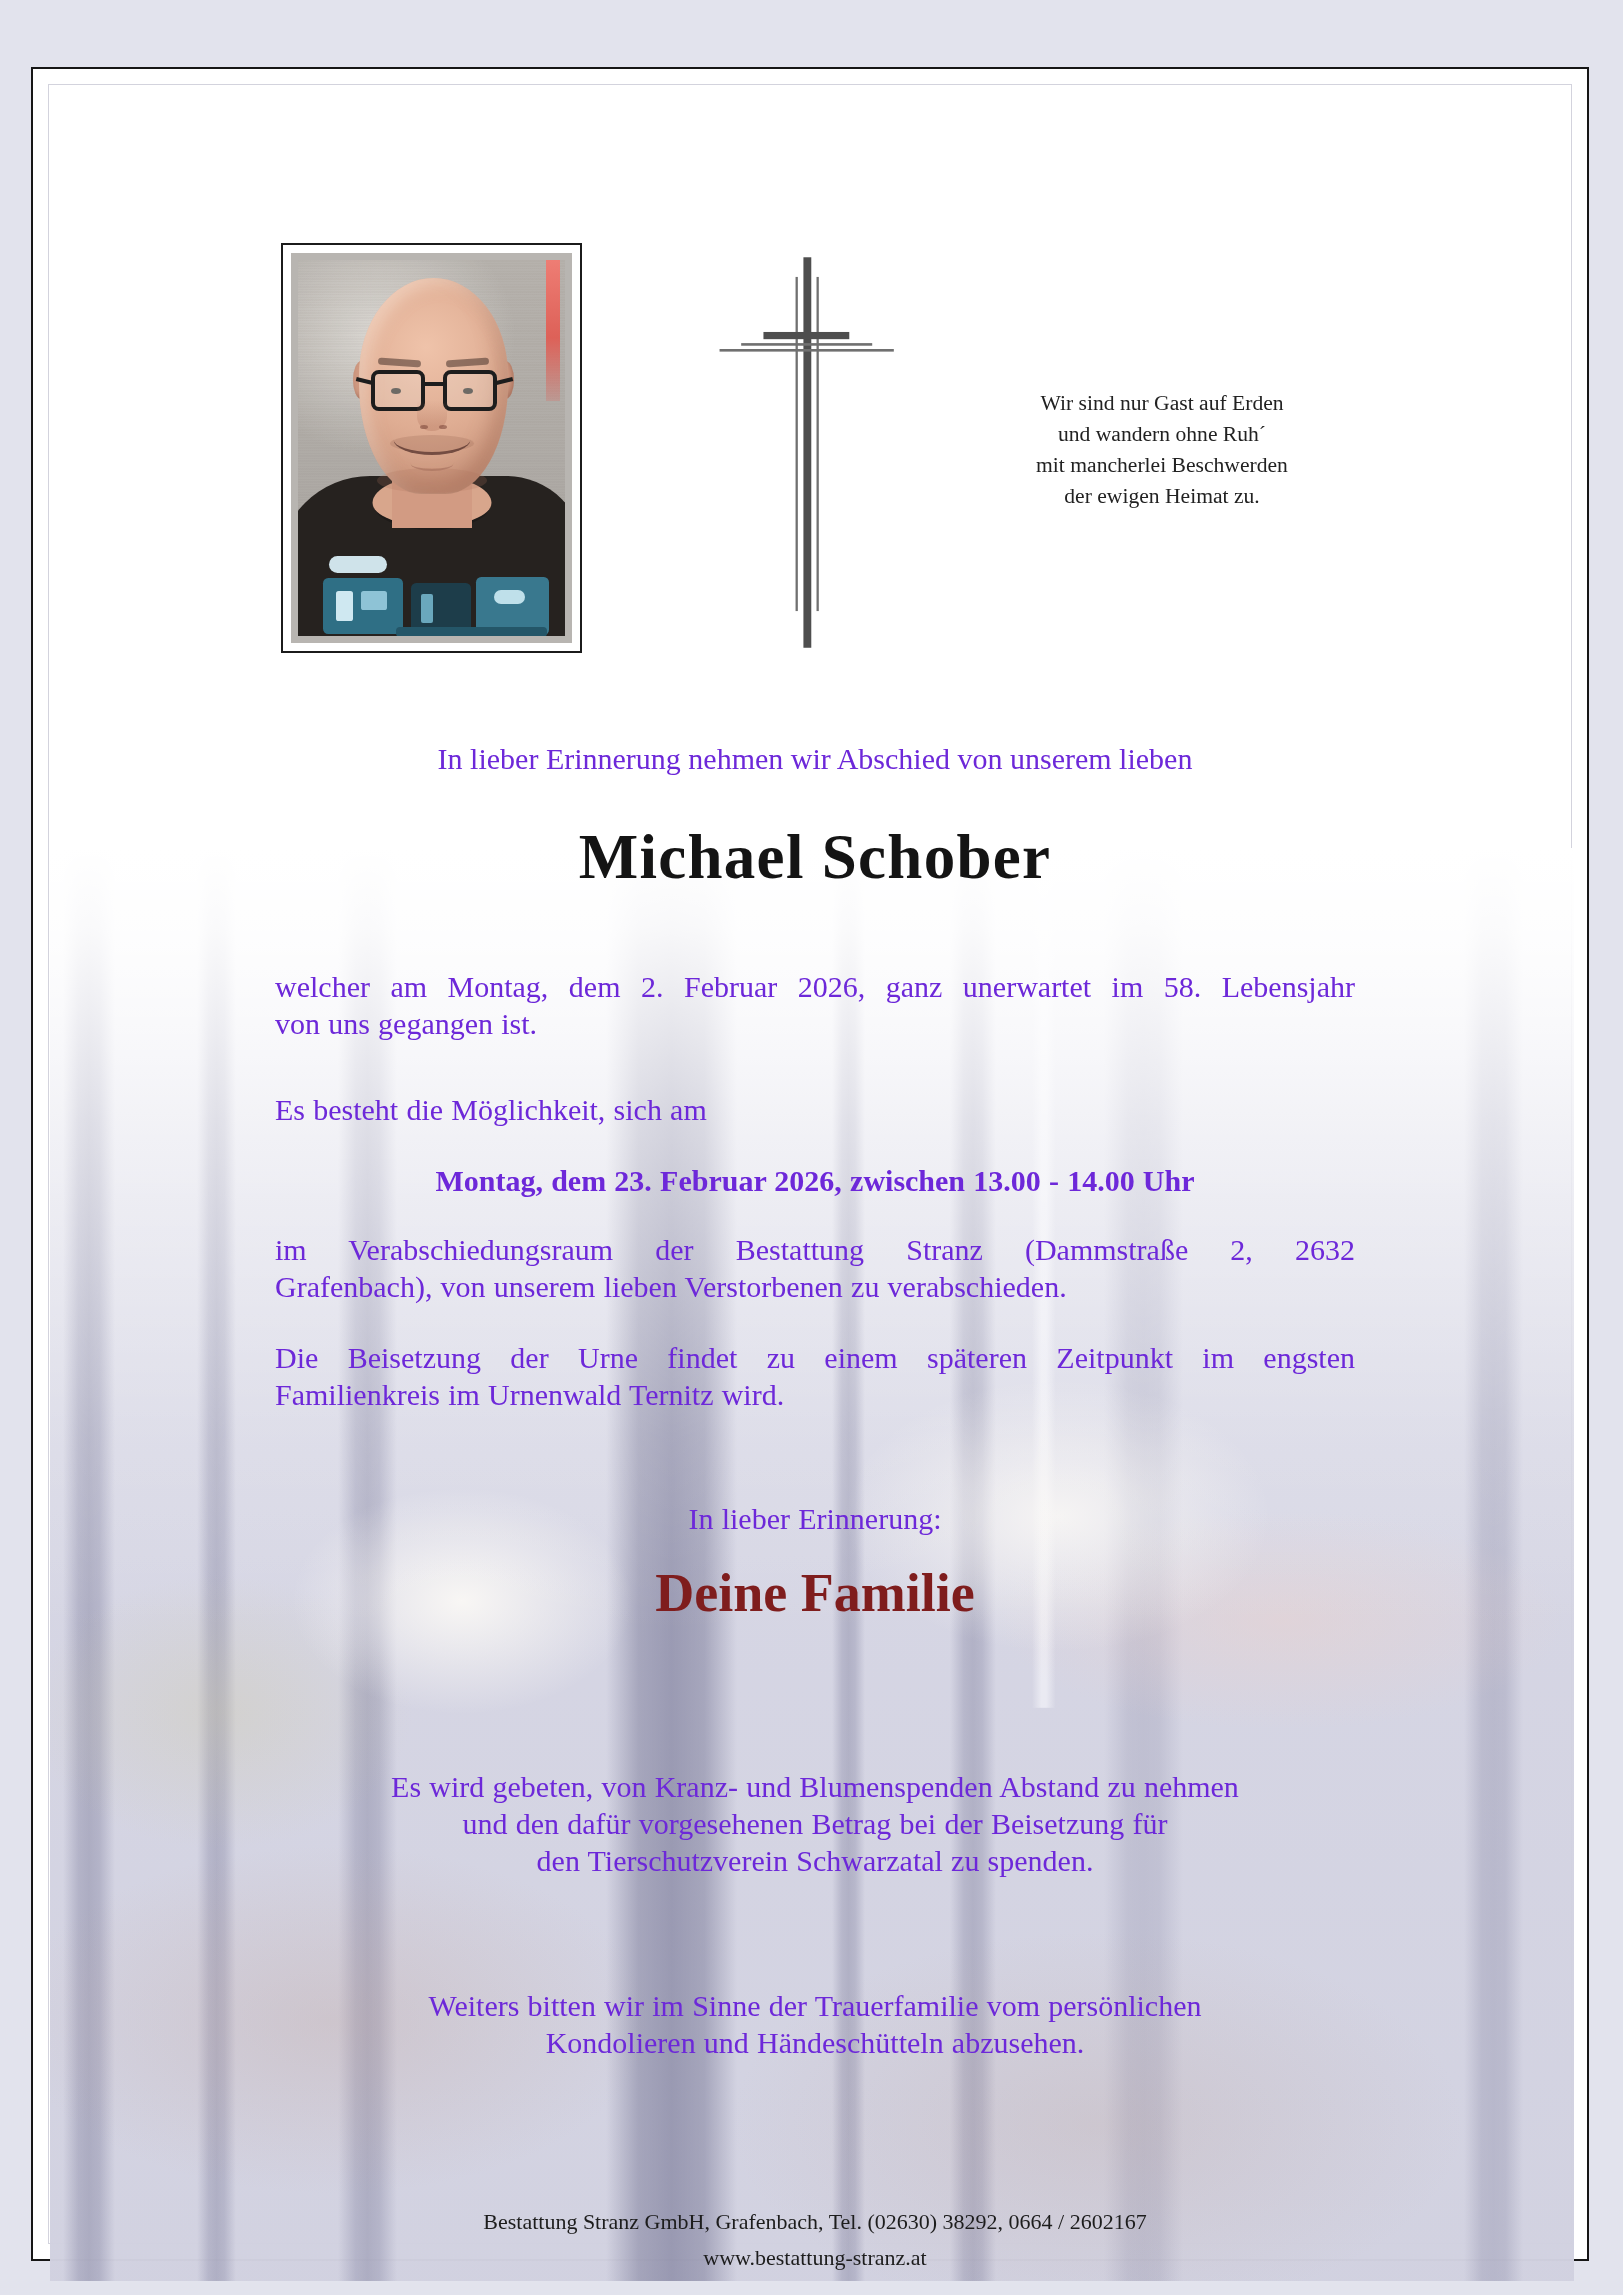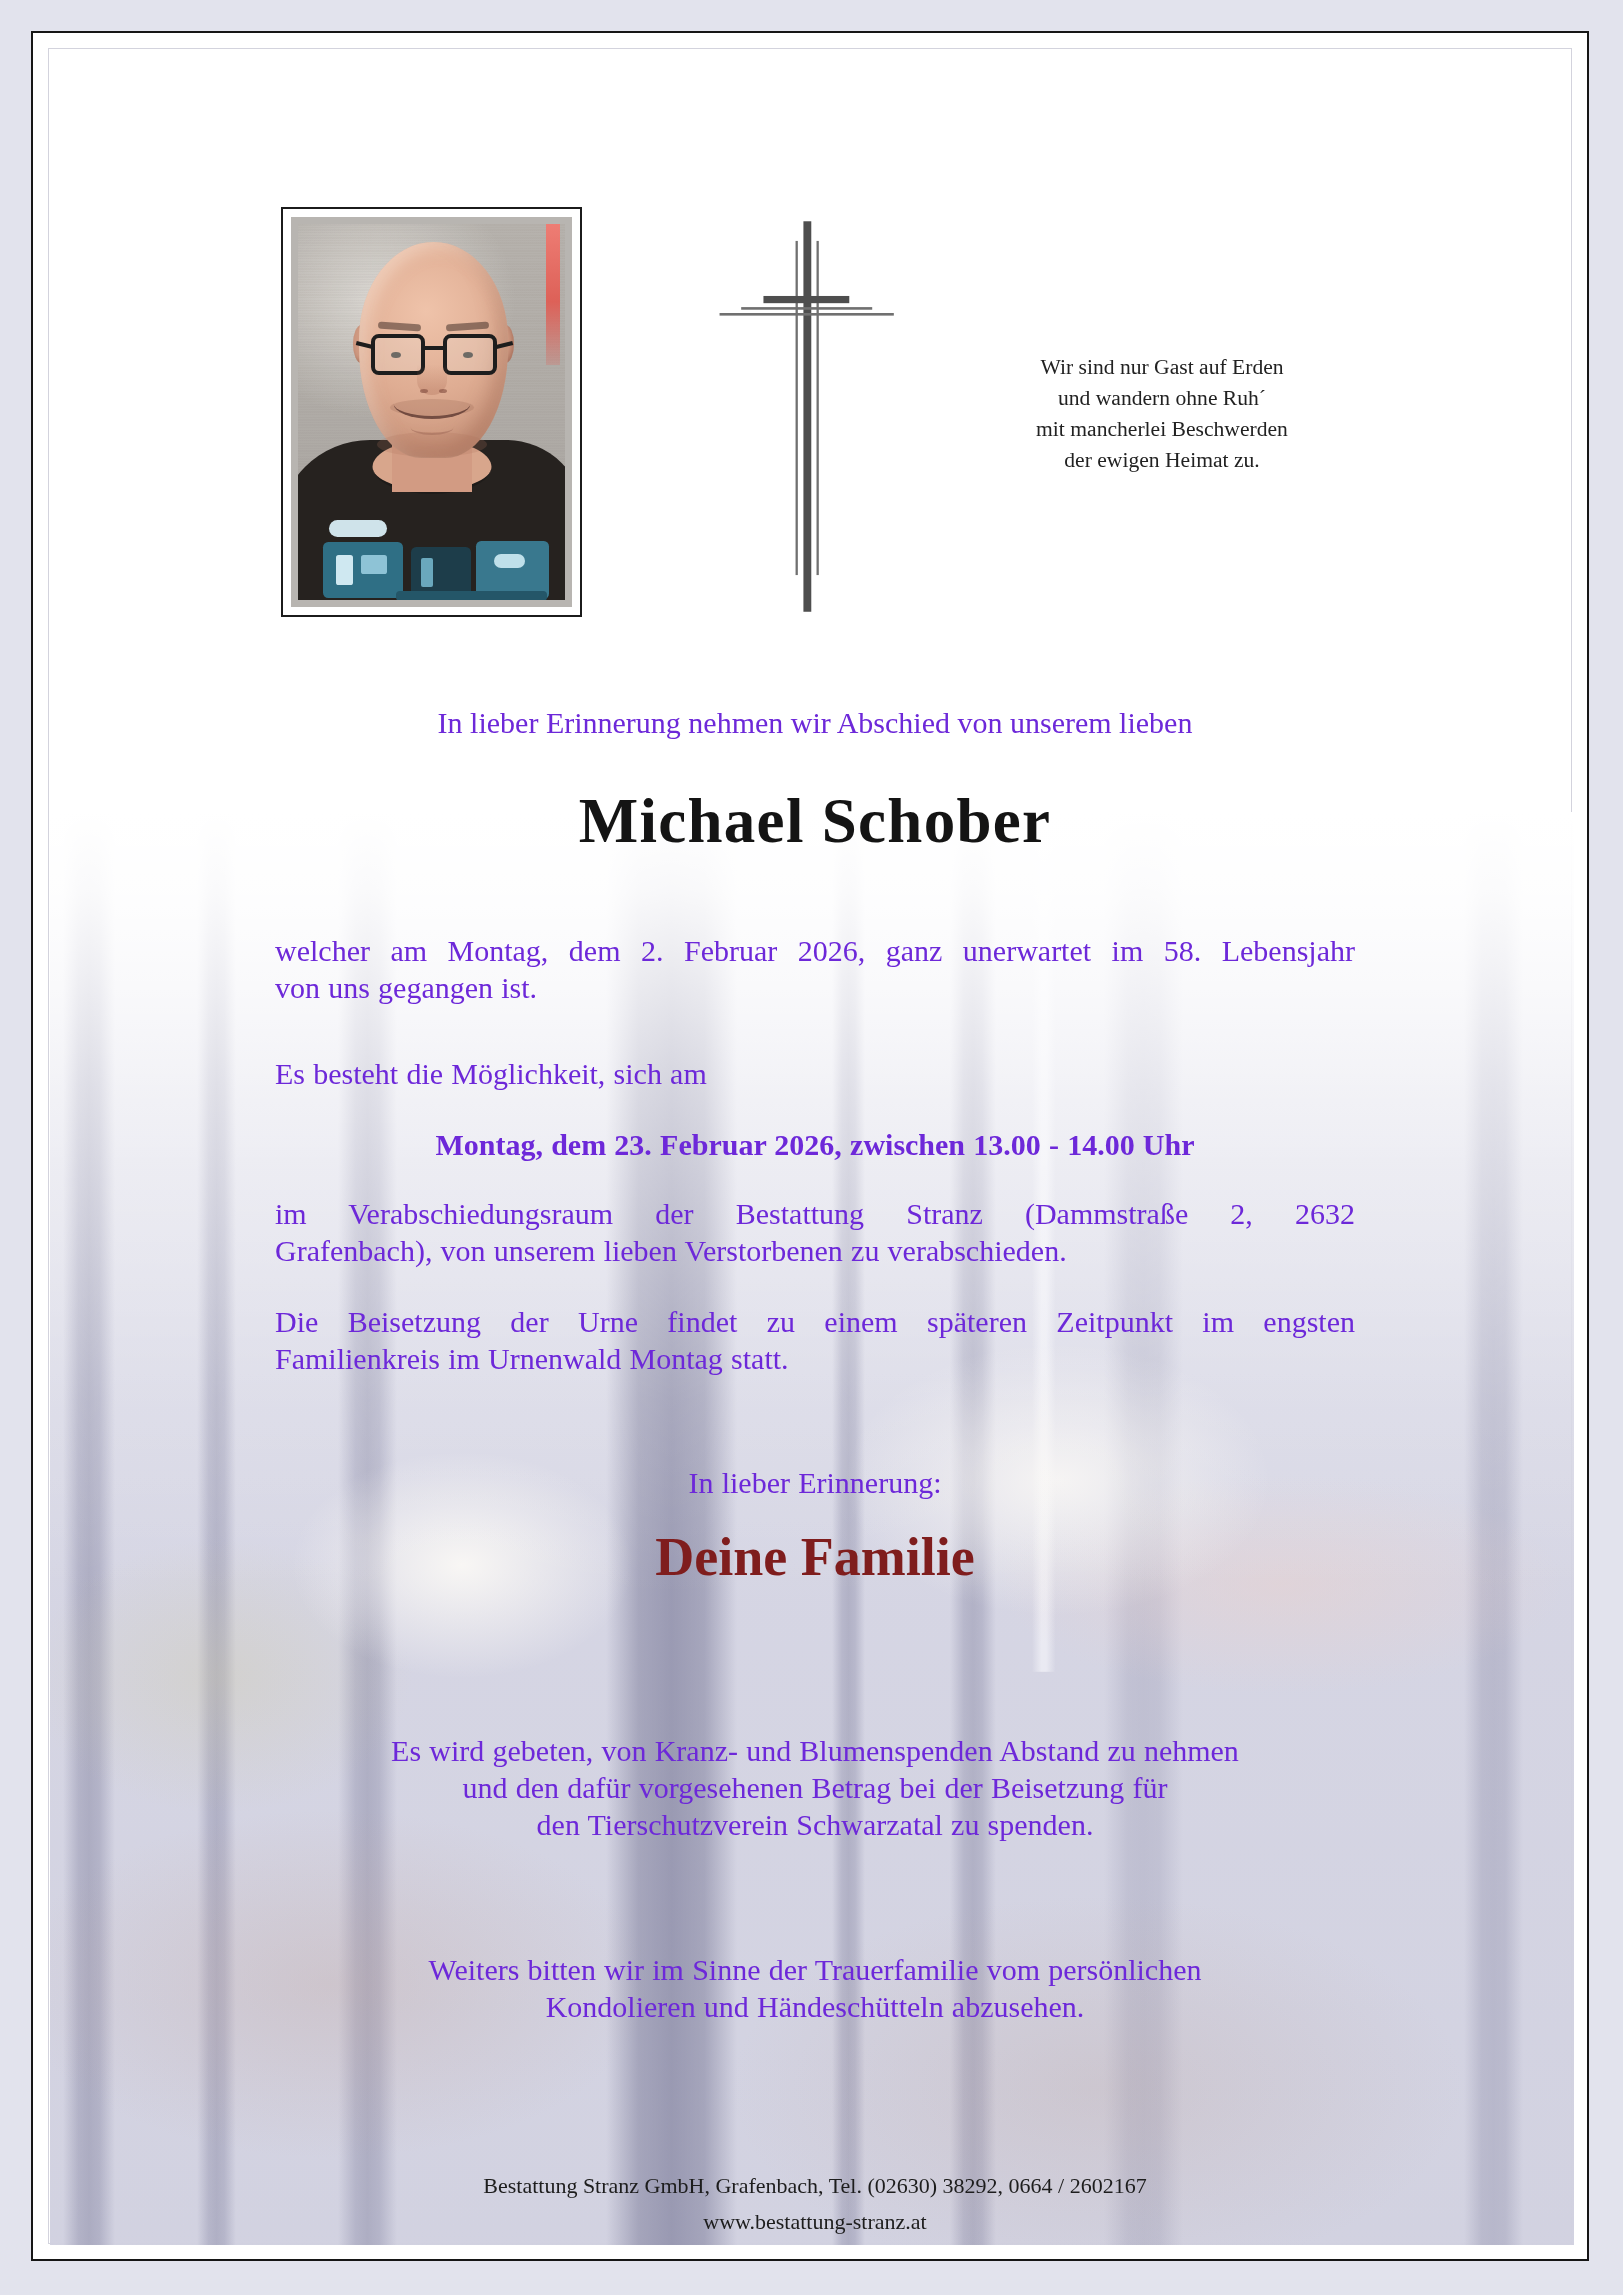--- a/index.html
+++ b/index.html
@@ -2,21 +2,21 @@
 <html style="font-size:10.5px"><head>
 <meta charset="utf-8">
 <style>
   html,body{margin:0;padding:0;}
   body{
     width:1623px;height:2295px;
     background:#e2e3ed;
     font-family:"Liberation Serif","DejaVu Serif",serif;
     position:relative;overflow:hidden;
   }
-  .page{position:absolute;inset:0;}
+  .page{position:absolute;inset:0;margin-top:36px;}
   
   .sheet{
     position:absolute;left:31px;top:31px;right:34px;bottom:34px;
     background:#ffffff;border:2.6px solid #161616;box-sizing:border-box;
   }
   .inner-line{
     position:absolute;left:48px;top:48px;right:51px;bottom:51px;
     border:1.3px solid #d3d3dd;box-sizing:border-box;z-index:1;
   }
   
@@ -198,21 +198,21 @@
 
   <div class="txt para datetime">Montag, dem 23. Februar 2026, zwischen 13.00 - 14.00 Uhr</div>
 
   <div class="txt para location">
     <div class="jline">im Verabschiedungsraum der Bestattung Stranz (Dammstraße 2, 2632</div>
     <div>Grafenbach), von unserem lieben Verstorbenen zu verabschieden.</div>
   </div>
 
   <div class="txt para burial">
     <div class="jline">Die Beisetzung der Urne findet zu einem späteren Zeitpunkt im engsten</div>
-    <div>Familienkreis im Urnenwald Montag statt.</div>
+    <div>Familienkreis im Urnenwald Ternitz wird.</div>
   </div>
 
   <div class="txt para memory">In lieber Erinnerung:</div>
   <div class="txt signature">Deine Familie</div>
 
   <div class="txt para donation">
     <div>Es wird gebeten, von Kranz- und Blumenspenden Abstand zu nehmen</div>
     <div>und den dafür vorgesehenen Betrag bei der Beisetzung für</div>
     <div>den Tierschutzverein Schwarzatal zu spenden.</div>
   </div>

